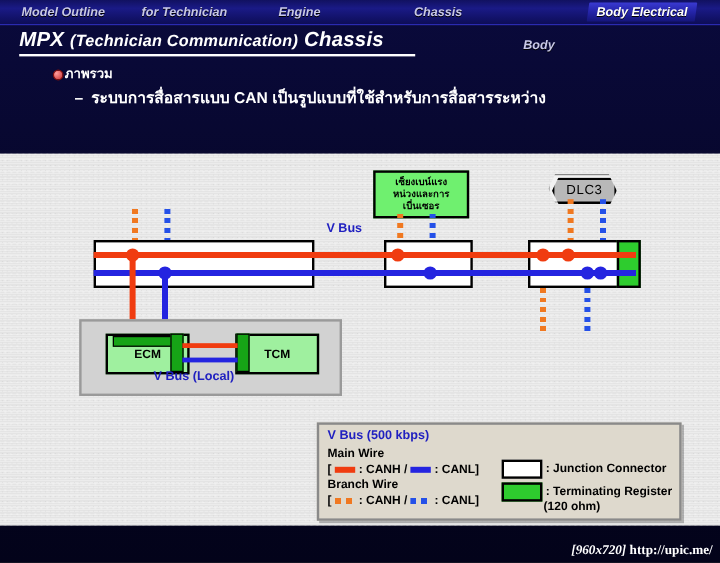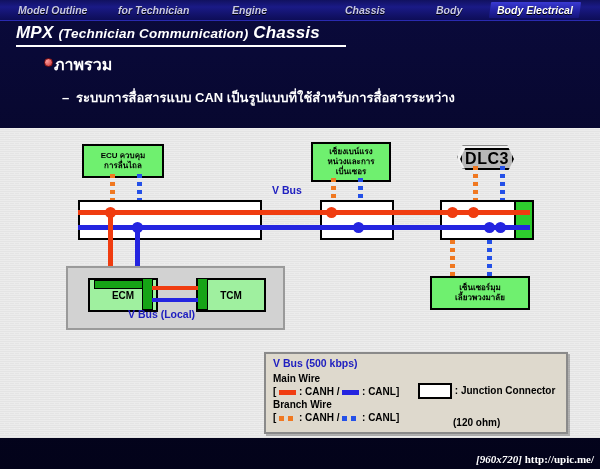--- a/index.html
+++ b/index.html
@@ -40,30 +40,30 @@
     letter-spacing:.2px;white-space:nowrap;
   }
   .title .small{font-size:13.5px;}
   .title-underline{
     position:absolute;left:16px;top:45px;width:330px;height:2px;background:#ffffff;
   }
 
   
   .bullet1{
     position:absolute;left:40px;top:52px;
-    font-size:16px;font-weight:bold;color:#ffffff;white-space:nowrap;
+    font-size:11px;font-weight:bold;color:#ffffff;white-space:nowrap;
   }
   .bullet-dot{
     position:absolute;left:44px;top:58px;width:7px;height:7px;border-radius:50%;
     background:radial-gradient(circle at 30% 30%, #ff9c9c, #c63030);
     border:1px solid #7d1010;
   }
   .bullet1 .txt{margin-left:14px;}
   .bullet2{
-    position:absolute;left:62px;top:88px;width:520px;
+    position:absolute;left:62px;top:72px;width:520px;
     font-size:13px;font-weight:bold;color:#ffffff;line-height:20px;
   }
   .dash{display:inline-block;width:14px;}
   .bullet2 .l2{display:block;margin-left:20px;}
 
   
   .diagram{
     position:absolute;left:0px;top:128px;width:600px;height:310px;
     background:
       repeating-linear-gradient(0deg, rgba(0,0,0,.035) 0 1px, rgba(255,255,255,.02) 1px 2px),
@@ -112,21 +112,21 @@
   .dash-b{
     position:absolute;width:5px;
     background-image:repeating-linear-gradient(180deg,#2450e8 0 4px, transparent 4px 8px);
   }
   .vbus-label{
     position:absolute;font-size:10.5px;font-weight:bold;color:#2020c0;white-space:nowrap;
   }
   .dlc3{
     position:absolute;background:#b8b8b8;border:2px solid #000;
     display:flex;align-items:center;justify-content:center;
-    font-size:16px;font-weight:bold;color:#000;letter-spacing:.5px;
+    font-size:11px;font-weight:normal;color:#000;letter-spacing:.5px;
     clip-path:polygon(10% 0,90% 0,100% 50%,90% 100%,10% 100%,0 50%);
     border-radius:2px;
   }
   .dlc3-wrap{position:absolute;}
   .dlc3-outline{
     position:absolute;inset:-3px;border:1.5px solid #888;background:#f2f2f2;
     clip-path:polygon(10% 0,90% 0,100% 50%,90% 100%,10% 100%,0 50%);
   }
 
   
@@ -159,66 +159,54 @@
 </head>
 <body>
 
 <div class="slide">
 
   <div class="navbar">
     <div class="nav-item" style="left:18px;">Model Outline</div>
     <div class="nav-item" style="left:118px;">for Technician</div>
     <div class="nav-item" style="left:232px;">Engine</div>
     <div class="nav-item" style="left:345px;">Chassis</div>
-    <div class="nav-item" style="left:436px;">Body</div>
+    <div class="nav-item" style="left:436px;margin-top:28px;">Body</div>
     <div class="nav-item active" style="left:490px;"><span>Body Electrical</span></div>
   </div>
 
   <div class="title">
     <span>MPX</span>
     <span class="small">(Technician Communication)</span>
     <span>Chassis</span>
   </div>
   <div class="title-underline"></div>
 
   <div class="bullet-dot"></div>
   <div class="bullet1"><span class="txt">ภาพรวม</span></div>
   <div class="bullet2">
     <span class="dash">–</span><span>ระบบการสื่อสารแบบ CAN เป็นรูปแบบที่ใช้สำหรับการสื่อสารระหว่าง</span>
   </div>
 
   <div class="diagram">
     <div class="noise"></div>
 
-    <div class="gbox thai-sm" style="left:82px;top:16px;width:78px;height:30px;">
-      <div>
-        <div>ECU ควบคุม</div>
-        <div>การลื่นไถล</div>
-      </div>
-    </div>
 
     <div class="gbox thai-sm" style="left:311px;top:14px;width:76px;height:36px;">
       <div>
         <div>เซ็ยงเบน์แรง</div>
         <div>หน่วงและการ</div>
         <div>เบี่นเซอร</div>
       </div>
     </div>
 
     <div class="dlc3-wrap" style="left:460px;top:20px;width:50px;height:18px;">
       <div class="dlc3-outline"></div>
       <div class="dlc3" style="left:0;top:0;width:50px;height:18px;">DLC3</div>
     </div>
 
-    <div class="gbox thai-sm" style="left:430px;top:148px;width:96px;height:30px;">
-      <div>
-        <div>เซ็นเซอร์มุม</div>
-        <div>เลี้ยวพวงมาลัย</div>
-      </div>
-    </div>
 
     <div class="dash-r" style="left:110px;top:46px;height:28px;"></div>
     <div class="dash-b" style="left:137px;top:46px;height:38px;"></div>
 
     <div class="dash-r" style="left:331px;top:50px;height:24px;"></div>
     <div class="dash-b" style="left:358px;top:50px;height:34px;"></div>
 
     <div class="dash-r" style="left:473px;top:38px;height:36px;"></div>
     <div class="dash-b" style="left:500px;top:38px;height:46px;"></div>
 
@@ -280,20 +268,24 @@
         <span class="sw-dash-o"></span>
         <span>: CANH /</span>
         <span class="sw-dash-b"></span>
         <span>: CANL]</span>
       </div>
 
       <div class="row" style="left:152px;top:29px;">
         <span class="sw-jc"></span>
         <span>: Junction Connector</span>
       </div>
+      <div class="row" style="left:152px;top:48px;">
+        <span class="sw-tr"></span>
+        <span>: Terminating Register</span>
+      </div>
       <div class="row" style="left:187px;top:63px;">(120 ohm)</div>
     </div>
 
   </div>
 
   <div class="footer">
     <span class="dim">[960x720]</span>
     <span>http://upic.me/</span>
   </div>
 

